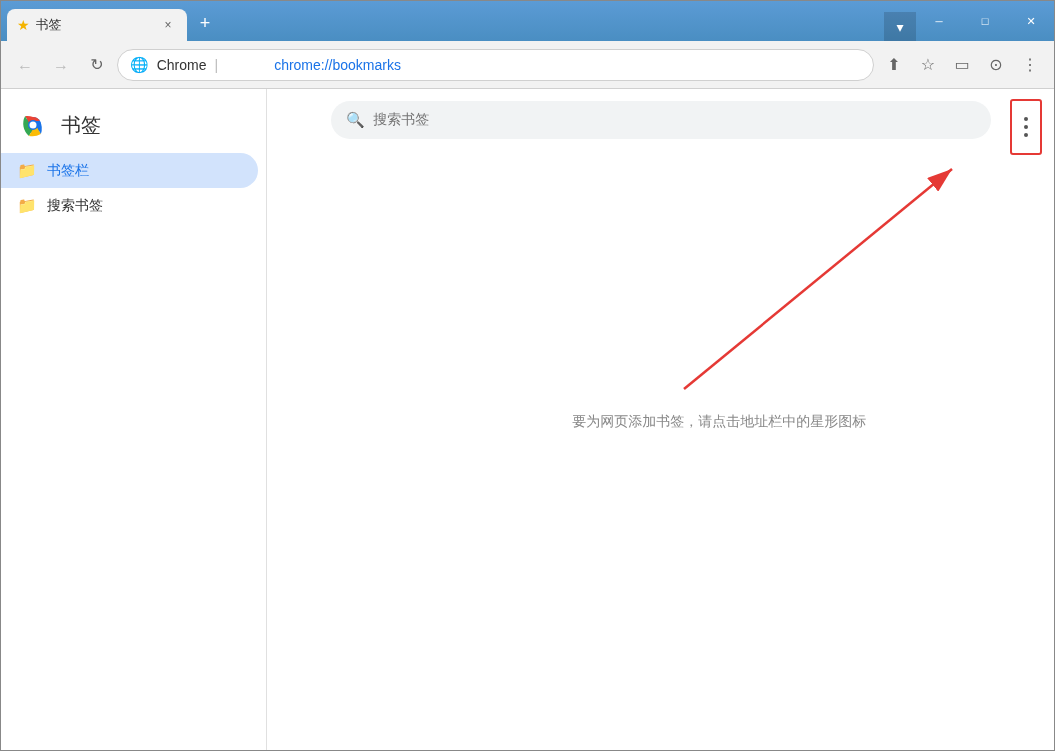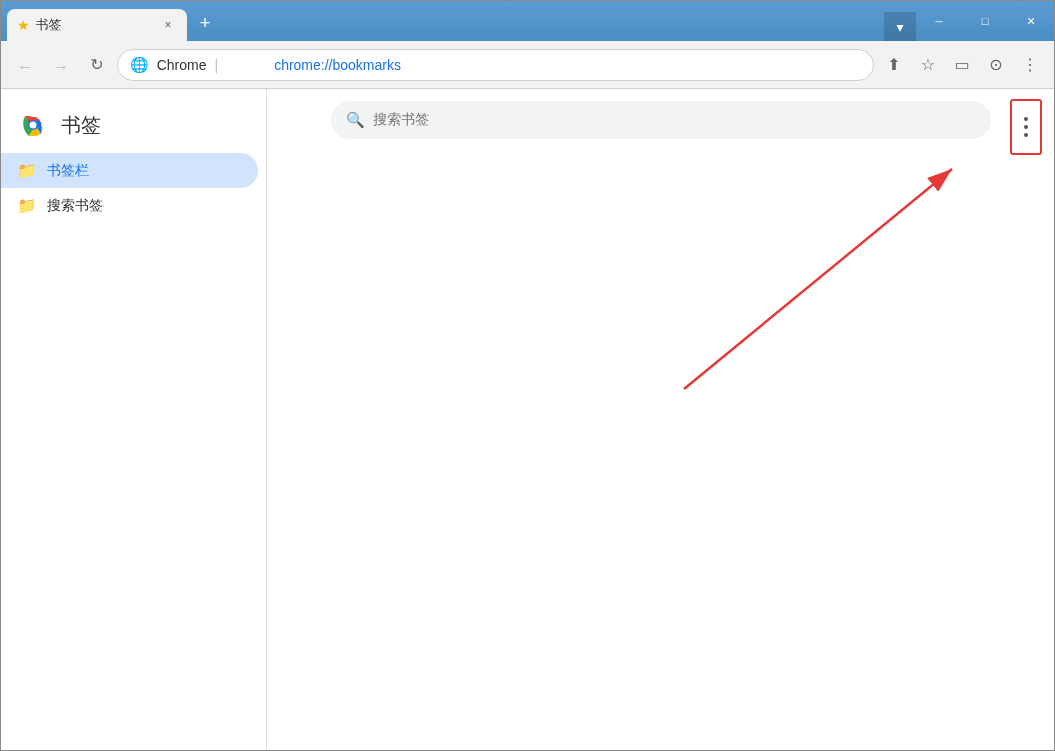--- a/index.html
+++ b/index.html
@@ -347,20 +347,21 @@
 
     <div class="main-area">
 
       <div class="main-search-bar">
         <div class="main-search-input-wrap">
           <span style="color:#888; font-size:15px;">🔍</span>
           <input type="text" placeholder="搜索书签" style="">
         </div>
       </div>
 
+      <div class="empty-hint">要为网页添加书签，请点击地址栏中的星形图标</div>
 
       <div class="main-menu-btn">
         <div class="dot"></div>
         <div class="dot"></div>
         <div class="dot"></div>
       </div>
 
       <svg style="position:absolute; top:20px; right:50px; width:700px; height:330px; pointer-events:none; overflow:visible;" viewBox="0 0 700 330">
         <defs>
           <marker id="arrowhead" markerWidth="10" markerHeight="7" refX="10" refY="3.5" orient="auto">

